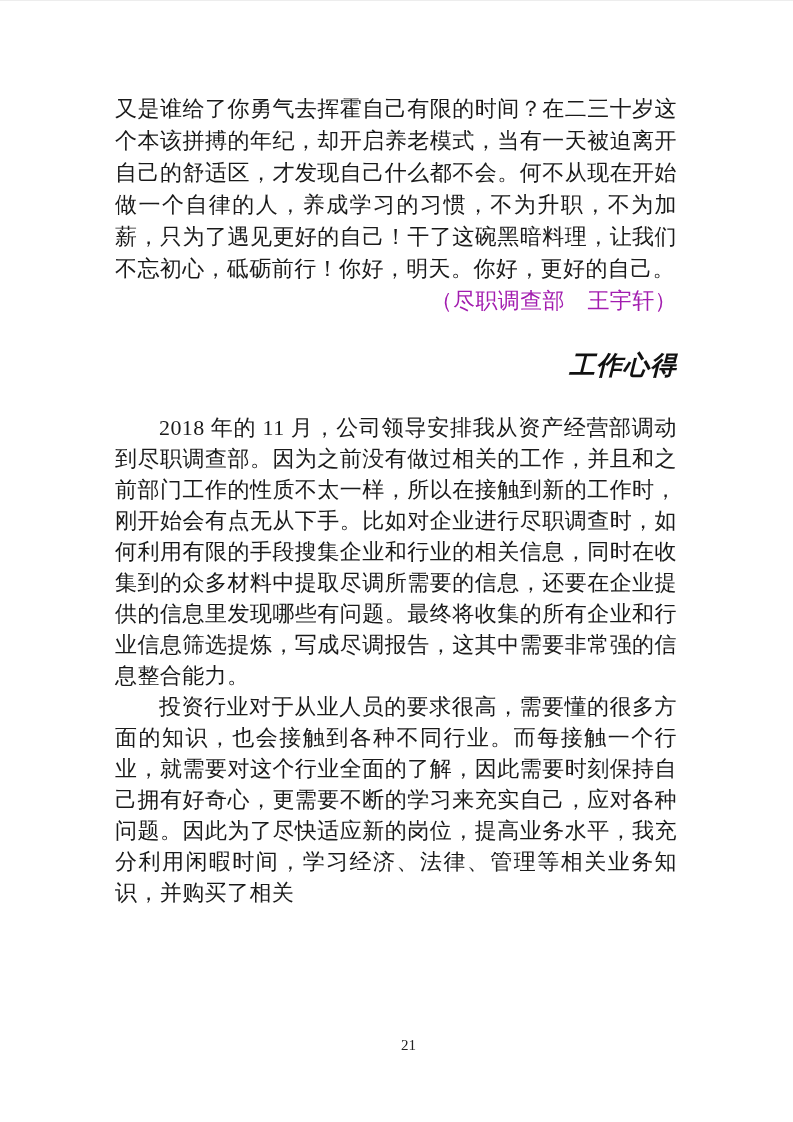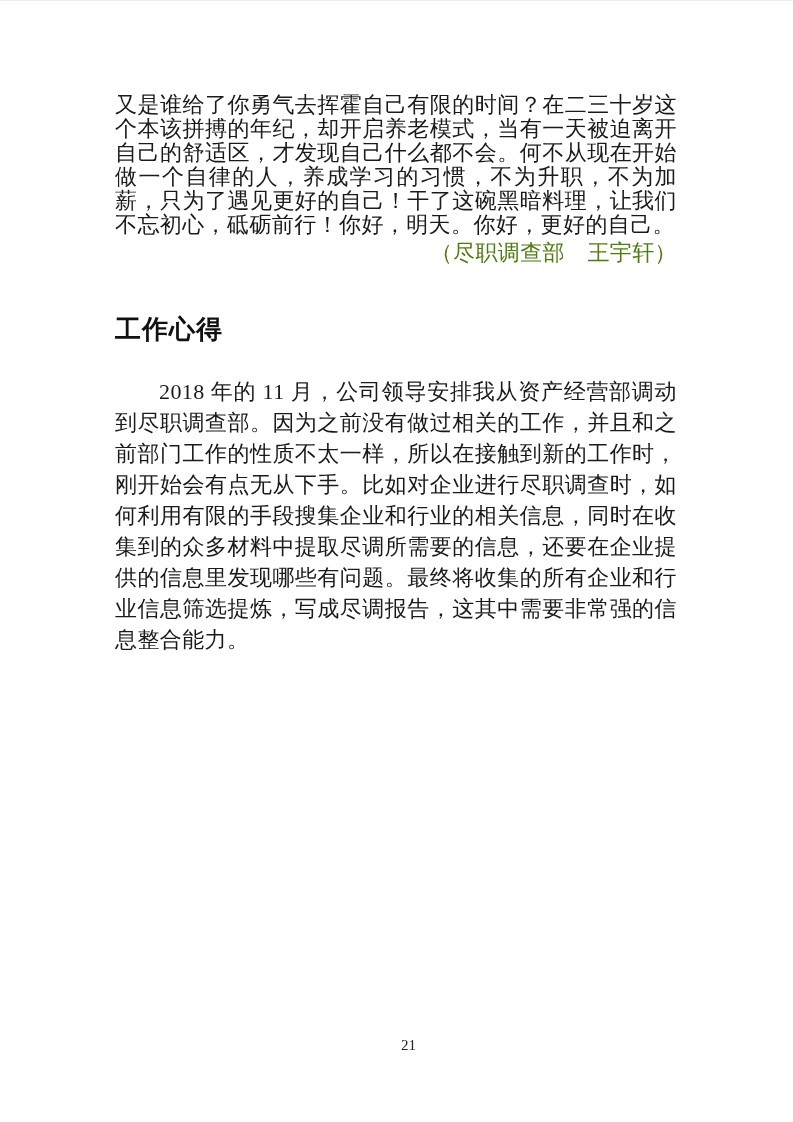--- a/index.html
+++ b/index.html
@@ -24,44 +24,45 @@
     margin: 0;
     font-family: "Liberation Serif", "DejaVu Serif", serif;
     font-size: 22px;
     line-height: 31px;
     color: #1a1a1a;
     text-align: justify;
     letter-spacing: 0.4px;
     word-break: break-all;
   }
   .body-text.intro {
-    line-height: 24px;
+    line-height: 32px;
     text-indent: 0;
   }
   .body-text.indent {
     text-indent: 2em;
   }
   .signature {
     margin: 0;
     font-family: "Liberation Serif", "DejaVu Serif", serif;
     font-size: 22px;
     line-height: 32px;
-    color: #4d7c0f;
+    color: #a21caf;
     text-align: right;
     letter-spacing: 0.4px;
   }
   .section-title {
-    margin: 41px 0 28px 0;
+    margin: 29px 0 28px 0;
     font-family: "Liberation Sans", "DejaVu Sans", sans-serif;
     font-weight: 700;
     font-size: 26px;
     line-height: 38px;
     color: #111111;
-    text-align: left;
+    text-align: right;
     letter-spacing: 1px;
+    font-style: italic;
   }
   .page-number {
     position: absolute;
     top: 1034px;
     left: 0;
     width: 100%;
     text-align: center;
     font-family: "Liberation Serif", "DejaVu Serif", serif;
     font-size: 15px;
     line-height: 20px;
@@ -77,17 +78,18 @@
 
     <p class="body-text intro">又是谁给了你勇气去挥霍自己有限的时间？在二三十岁这个本该拼搏的年纪，却开启养老模式，当有一天被迫离开自己的舒适区，才发现自己什么都不会。何不从现在开始做一个自律的人，养成学习的习惯，不为升职，不为加薪，只为了遇见更好的自己！干了这碗黑暗料理，让我们不忘初心，砥砺前行！你好，明天。你好，更好的自己。</p>
 
     <p class="signature">（尽职调查部　王宇轩）</p>
 
     <h1 class="section-title">工作心得</h1>
 
     <p class="body-text indent">2018 年的 11 月，公司领导安排我从资产经营部调动到尽职调查部。因为之前没有做过相关的工作，并且和之前部门工作的性质不太一样，所以在接触到新的工作时，刚开始会有点无从下手。比如对企业进行尽职调查时，如何利用有限的手段搜集企业和行业的相关信息，同时在收集到的众多材料中提取尽调所需要的信息，还要在企业提供的信息里发现哪些有问题。最终将收集的所有企业和行业信息筛选提炼，写成尽调报告，这其中需要非常强的信息整合能力。</p>
 
 
+    <p class="body-text indent">投资行业对于从业人员的要求很高，需要懂的很多方面的知识，也会接触到各种不同行业。而每接触一个行业，就需要对这个行业全面的了解，因此需要时刻保持自己拥有好奇心，更需要不断的学习来充实自己，应对各种问题。因此为了尽快适应新的岗位，提高业务水平，我充分利用闲暇时间，学习经济、法律、管理等相关业务知识，并购买了相关</p>
 
   </div>
 
   <div class="page-number">21</div>
 </div>
 
 </body></html>

